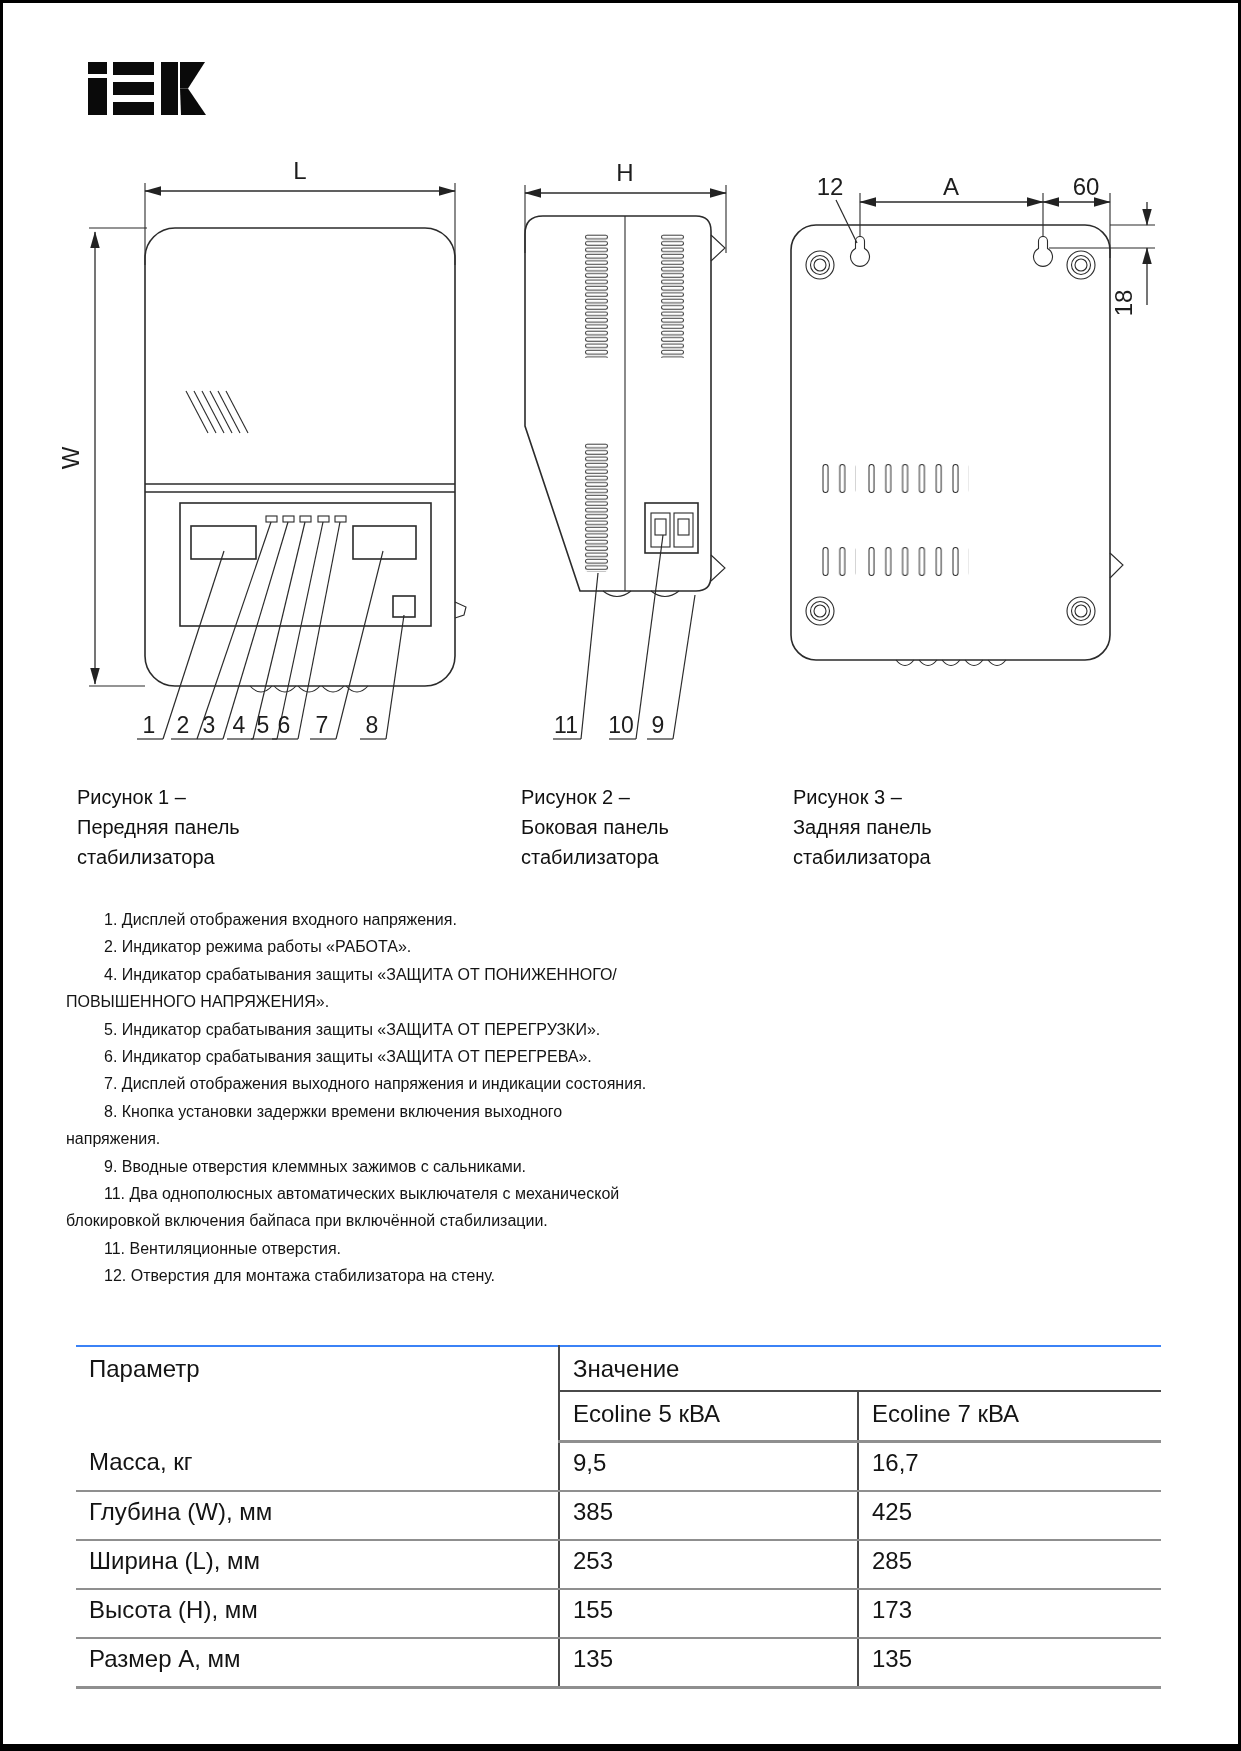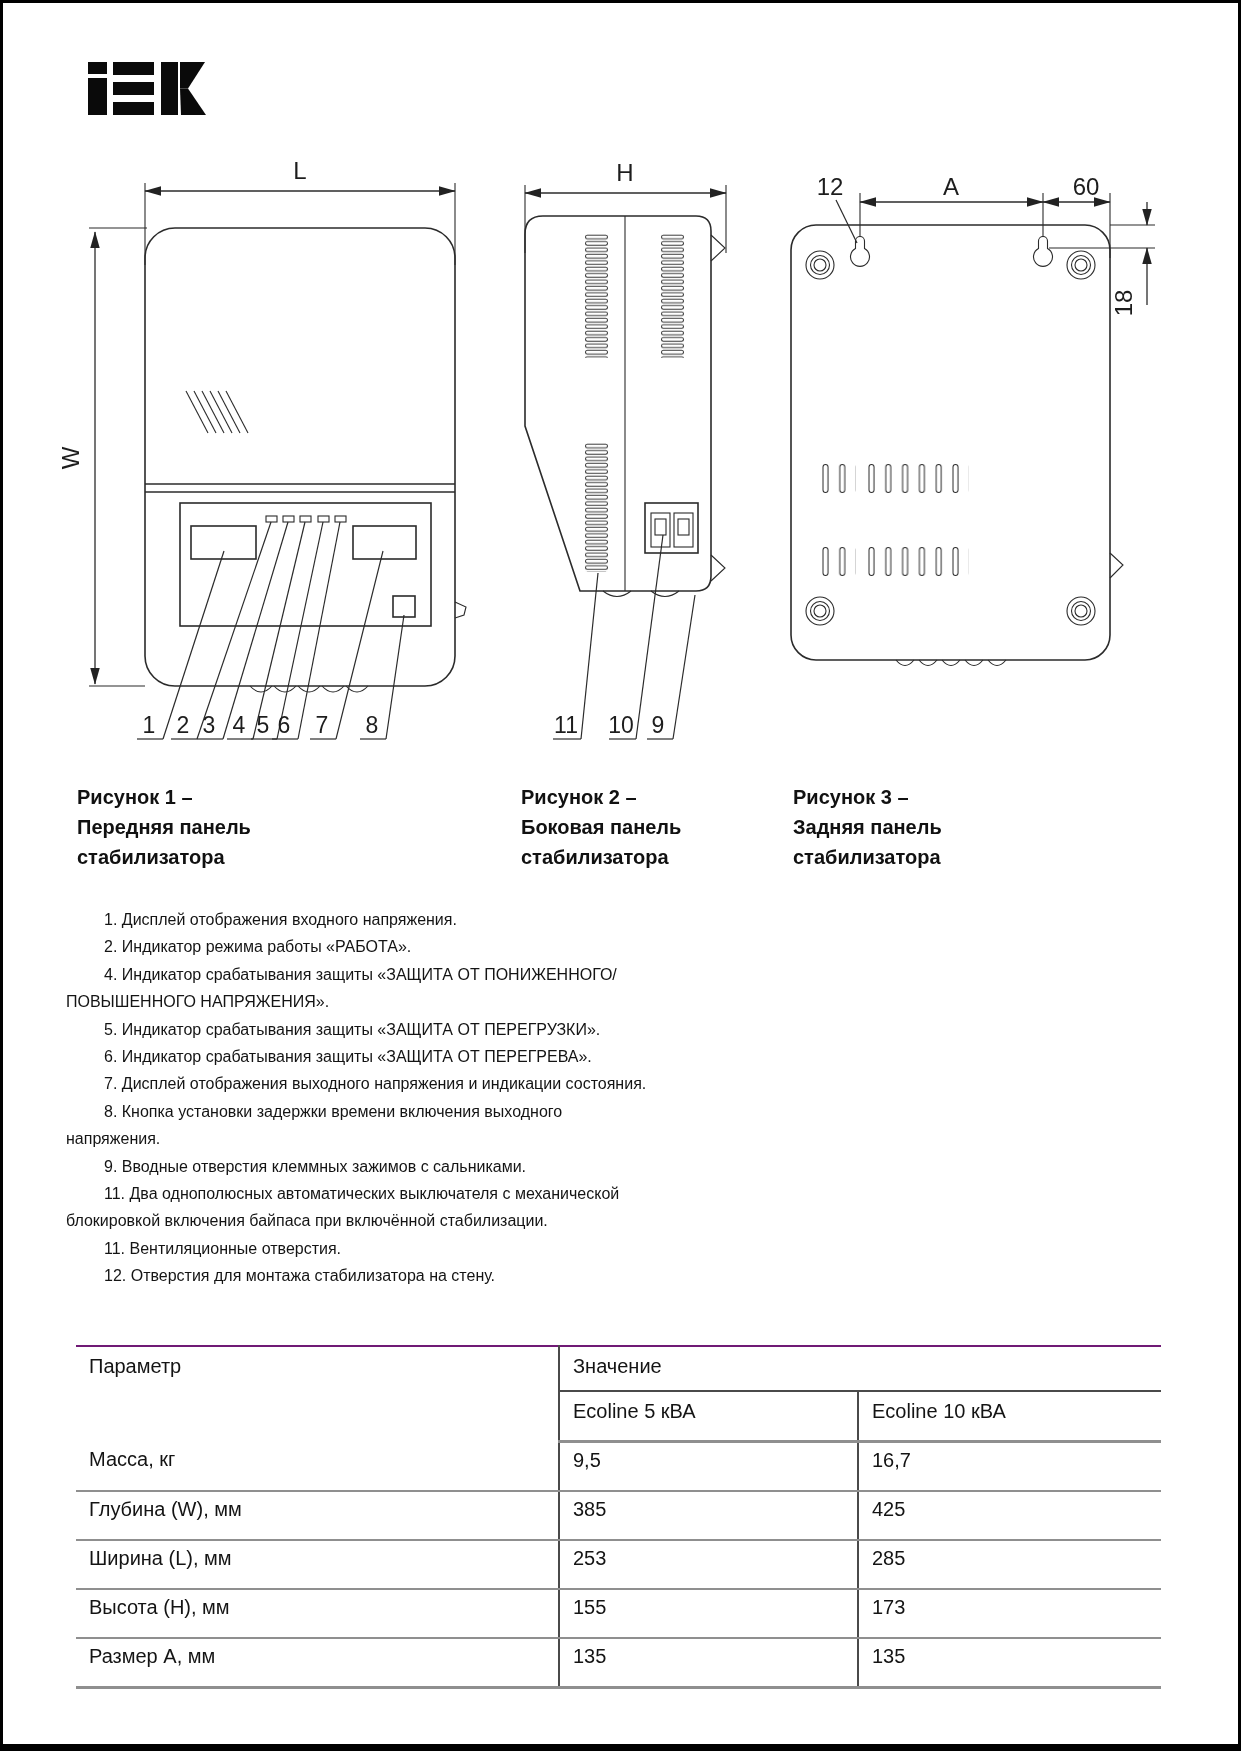--- a/index.html
+++ b/index.html
@@ -13,32 +13,32 @@
   svg.drawings text{font-family:"Liberation Sans",sans-serif; fill:#1d1d1d;}
   .outline{fill:none; stroke:#2b2b2b; stroke-width:1.6;}
   .thin{fill:none; stroke:#2b2b2b; stroke-width:1.1;}
   .dim{fill:none; stroke:#2b2b2b; stroke-width:1.3;}
   .leader{fill:none; stroke:#2b2b2b; stroke-width:1.2;}
   .dimtxt{font-size:24px;}
   .callout{font-size:23px;}
   
   .logo{position:absolute; left:85px; top:59px;}
   
-  .caption{position:absolute; top:779px; font-size:20px; line-height:30px; color:#111;font-weight:bold;}
+  .caption{position:absolute; top:779px; font-size:20px; line-height:30px; color:#111;}
   #cap1{left:74px;} #cap2{left:518px;} #cap3{left:790px;}
   
   .legend{position:absolute; left:63px; top:903px; width:990px; font-size:16px; line-height:27.4px; color:#141414;}
   .legend div{white-space:nowrap;}
   .legend .ind{padding-left:38px;}
   
   table.params{
     position:absolute; left:73px; top:1342px; width:1085px;
     border-collapse:collapse; table-layout:fixed;
-    border-top:2px solid #701a75; border-bottom:3px solid #8f8f8f;
-    font-size:20px; color:#141414;
+    border-top:2px solid #3b82f6; border-bottom:3px solid #8f8f8f;
+    font-size:24px; color:#141414;
   }
   table.params td{vertical-align:top; padding:8px 6px 0 13px;}
   td.vr{border-right:2px solid #4a4a4a;}
   tr.h1 td.vh{border-bottom:2px solid #4a4a4a;margin-left:22px;}
   tr.h2 td{border-bottom:3px solid #8f8f8f; height:40px;}
   tr.h1 td{height:35px;}
   tr.dr td{border-bottom:2px solid #8f8f8f; height:41px; padding-top:6px;}
 </style>
 </head>
 <body>
@@ -289,21 +289,21 @@
         <col style="width:299px">
         <col style="width:303px">
       </colgroup>
     <tbody>
       <tr class="h1">
         <td class="vr" rowspan="2">Параметр</td>
         <td class="vh" colspan="2">Значение</td>
       </tr>
       <tr class="h2">
         <td class="vr">Ecoline 5 кВА</td>
-        <td>Ecoline 10 кВА</td>
+        <td>Ecoline 7 кВА</td>
       </tr>
       <tr class="dr">
         <td class="vr">Масса, кг</td>
         <td class="vr">9,5</td>
         <td>16,7</td>
       </tr>
       <tr class="dr">
         <td class="vr">Глубина (W), мм</td>
         <td class="vr">385</td>
         <td>425</td>

